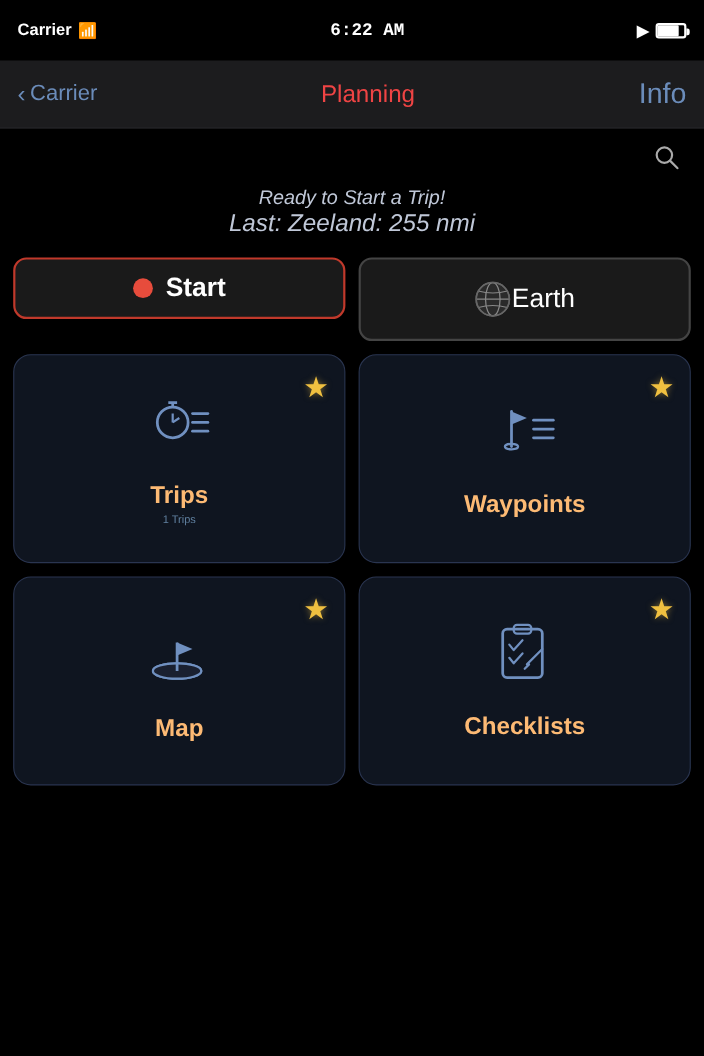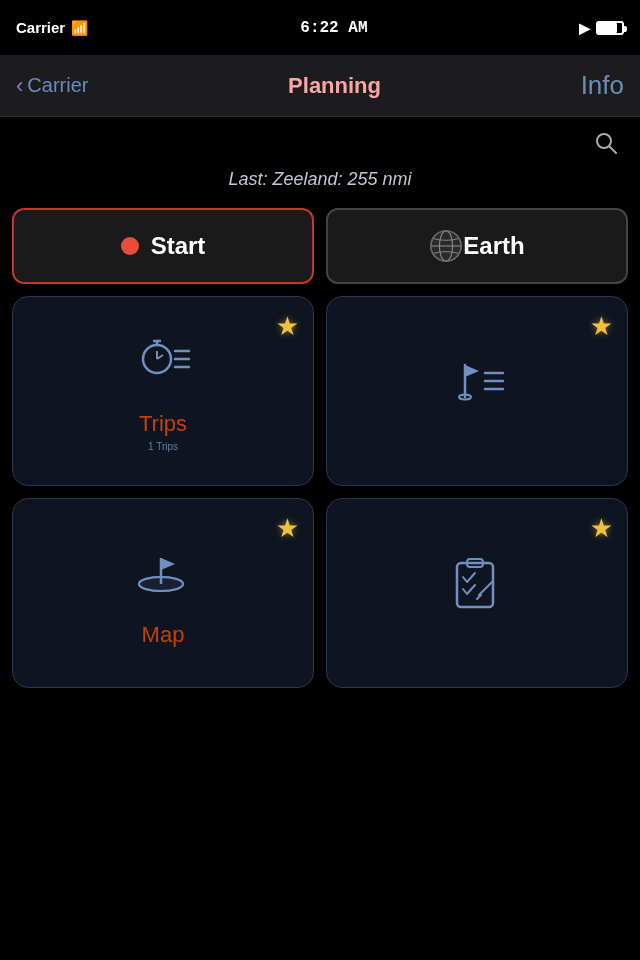--- a/index.html
+++ b/index.html
@@ -48,21 +48,21 @@
       display: flex;
       align-items: center;
       justify-content: space-between;
       padding: 0 16px;
       border-bottom: 1px solid #2c2c2e;
     }
     .nav-back {
       display: flex; align-items: center; gap: 4px;
       color: #6b8cba; font-size: 20px; cursor: pointer;
     }
-    .nav-title { font-size: 22px; font-weight: 700; color: #fca5a5; }
+    .nav-title { font-size: 22px; font-weight: 400; color: #ef4444; }
     .nav-info { color: #6b8cba; font-size: 26px; cursor: pointer; }
 
     
     .search-row {
       display: flex; justify-content: flex-end;
       padding: 10px 18px 4px;
       background: #000;
     }
     .search-icon-wrap {
       width: 32px; height: 32px; display: flex; align-items: center; justify-content: center;
@@ -72,49 +72,49 @@
     
     .subtitle {
       text-align: center;
       padding: 6px 20px 18px;
       background: #000;
     }
     .subtitle-line1 {
       font-size: 18px; font-style: italic; color: #c0c8d8; font-weight: 400;
     }
     .subtitle-line2 {
-      font-size: 18px; font-style: italic; color: #c0c8d8; font-weight: 400;
+      font-size: 22px; font-style: italic; color: #c0c8d8; font-weight: 400;
     }
 
     
     .action-row {
       display: flex; gap: 12px;
       padding: 0 12px 12px;
       background: #000;
     }
     .btn-start {
-      flex: 1; height: 76px;
+      flex: 1; height: 56px;
       border: 2px solid #c0392b;
       border-radius: 12px;
       background: #1a1a1a;
       display: flex; align-items: center; justify-content: center;
       gap: 12px;
       font-size: 24px; font-weight: 600; color: #fff;
       cursor: pointer;
     }
     .btn-start .dot {
       width: 18px; height: 18px; background: #e74c3c; border-radius: 50%;
     }
     .btn-earth {
       flex: 1; height: 76px;
       border: 2px solid #444;
       border-radius: 12px;
       background: #1a1a1a;
       display: flex; align-items: center; justify-content: center;
-      font-size: 24px; font-weight: 700; color: #fff;
+      font-size: 24px; font-weight: 400; color: #fff;
       cursor: pointer;
     }
 
     
     .grid {
       display: grid;
       grid-template-columns: 1fr 1fr;
       gap: 12px;
       padding: 0 12px 12px;
       background: #000;
@@ -132,21 +132,21 @@
     }
     .star-badge {
       position: absolute; top: 14px; right: 14px;
       font-size: 26px; color: #f0c040;
       text-shadow: 0 0 6px rgba(240,192,64,0.5);
     }
     .grid-icon {
       font-size: 52px; color: #7090c0; margin-bottom: 4px;
     }
     .grid-label {
-      font-size: 22px; font-weight: 400; color: #c2410c;
+      font-size: 22px; font-weight: 700; color: #fdba74;
     }
     .grid-sublabel {
       font-size: 10px; color: #6080a0; margin-top: -4px;
     }
 
     
     .earth-globe {
       width: 34px; height: 34px;
     }
   </style>
@@ -182,20 +182,21 @@
 <div class="search-row">
   <div class="search-icon-wrap">
     <svg width="22" height="22" viewBox="0 0 22 22">
       <circle cx="9" cy="9" r="7" stroke="#aaa" stroke-width="2" fill="none"></circle>
       <line x1="14.5" y1="14.5" x2="21" y2="21" stroke="#aaa" stroke-width="2" stroke-linecap="round"></line>
     </svg>
   </div>
 </div>
 
 <div class="subtitle">
+  <div class="subtitle-line1">Ready to Start a Trip!</div>
   <div class="subtitle-line2">Last: Zeeland: 255 nmi</div>
 </div>
 
 <div class="action-row">
   <button class="btn-start">
     <div class="dot"></div>
     <span>Start</span>
   </button>
   <button class="btn-earth">
 
@@ -240,20 +241,21 @@
 
         <line x1="16" y1="10" x2="16" y2="42" stroke="#7090c0" stroke-width="2.5" stroke-linecap="round"></line>
         <path d="M16 10 L30 16 L16 22 Z" fill="#7090c0"></path>
         <ellipse cx="16" cy="42" rx="6" ry="2.5" fill="none" stroke="#7090c0" stroke-width="2"></ellipse>
 
         <line x1="36" y1="18" x2="54" y2="18" stroke="#7090c0" stroke-width="2.5" stroke-linecap="round"></line>
         <line x1="36" y1="26" x2="54" y2="26" stroke="#7090c0" stroke-width="2.5" stroke-linecap="round"></line>
         <line x1="36" y1="34" x2="54" y2="34" stroke="#7090c0" stroke-width="2.5" stroke-linecap="round"></line>
       </svg>
     </div>
+    <span class="grid-label">Waypoints</span>
   </div>
 
   <div class="grid-item">
     <span class="star-badge">★</span>
     <div class="grid-icon">
       <svg width="60" height="60" viewBox="0 0 60 60">
 
         <ellipse cx="28" cy="46" rx="22" ry="7" fill="none" stroke="#7090c0" stroke-width="2"></ellipse>
         <ellipse cx="28" cy="46" rx="22" ry="7" fill="#1a2030"></ellipse>
 
@@ -275,15 +277,16 @@
         <rect x="8" y="6" width="36" height="44" rx="4" fill="none" stroke="#7090c0" stroke-width="2.5"></rect>
         <rect x="18" y="2" width="16" height="8" rx="3" fill="none" stroke="#7090c0" stroke-width="2"></rect>
 
         <polyline points="14,20 18,25 26,16" fill="none" stroke="#7090c0" stroke-width="2" stroke-linecap="round" stroke-linejoin="round"></polyline>
         <polyline points="14,32 18,37 26,28" fill="none" stroke="#7090c0" stroke-width="2" stroke-linecap="round" stroke-linejoin="round"></polyline>
 
         <line x1="30" y1="38" x2="44" y2="24" stroke="#7090c0" stroke-width="2" stroke-linecap="round"></line>
         <line x1="28" y1="42" x2="32" y2="38" stroke="#7090c0" stroke-width="2" stroke-linecap="round"></line>
       </svg>
     </div>
+    <span class="grid-label">Checklists</span>
   </div>
 
 </div>
 
 </body></html>

